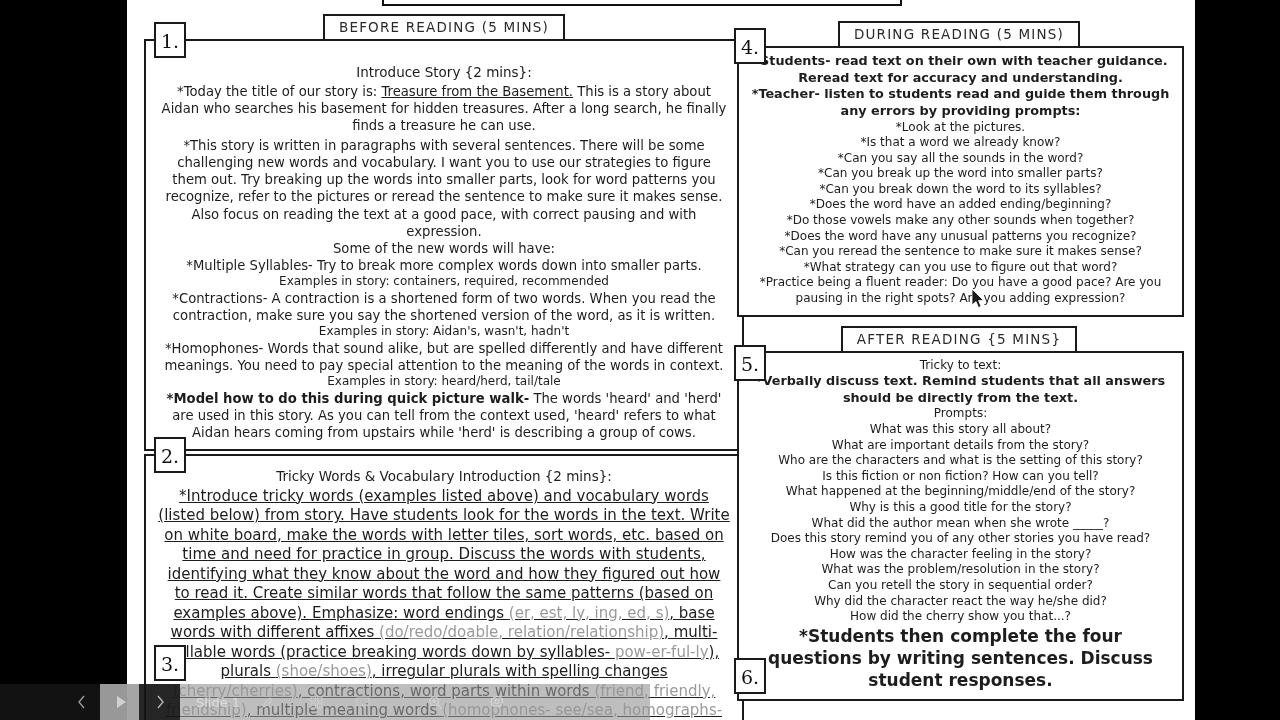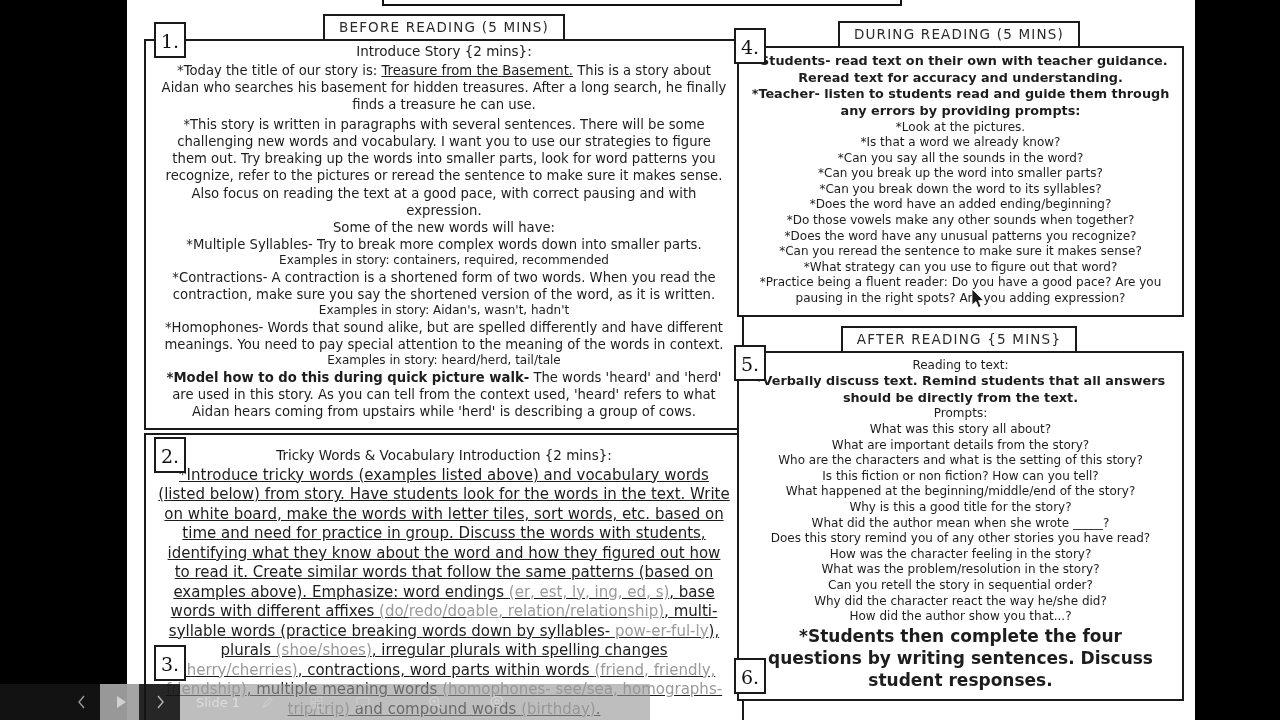--- a/index.html
+++ b/index.html
@@ -178,21 +178,21 @@
     <div class="top-stub"></div>
 
     <div class="col-left">
 
       <div class="banner-wrap" style="margin-top:14px;">
         <span class="banner">BEFORE READING (5 MINS)</span>
       </div>
 
       <div class="numtab" style="left:10px; top:22px;">1.</div>
 
-      <div class="cbox" style="margin-top:-2px; padding-top:2px;">
+      <div class="cbox" style="margin-top:-2px; padding-top:23px;">
         <p class="t-head">Introduce Story {2 mins}:</p>
 
         <p class="t-body">
           *Today the title of our story is: <span class="u">Treasure from the Basement.</span> This is a story about Aidan who searches his basement for hidden treasures. After a long search, he finally finds a treasure he can use.
         </p>
 
         <p class="t-body sp2">
           *This story is written in paragraphs with several sentences. There will be some challenging new words and vocabulary. I want you to use our strategies to figure them out. Try breaking up the words into smaller parts, look for word patterns you recognize, refer to the pictures or reread the sentence to make sure it makes sense. Also focus on reading the text at a good pace, with correct pausing and with expression.
         </p>
 
@@ -261,37 +261,37 @@
         <p class="r-body">*Practice being a fluent reader: Do you have a good pace? Are you pausing in the right spots? Are you adding expression?</p>
       </div>
 
       <div class="banner-wrap" style="margin-top:9px;">
         <span class="banner">AFTER READING {5 MINS}</span>
       </div>
 
       <div class="numtab" style="left:0px; top:345px;">5.</div>
 
       <div class="cbox" style="margin-top:-2px; margin-left:3px; padding-top:5px;">
-        <p class="r-body">Reading to text:</p>
+        <p class="r-body">Tricky to text:</p>
         <p class="r-bold">*Verbally discuss text. Remind students that all answers should be directly from the text.</p>
         <p class="r-body">Prompts:</p>
 
         <p class="r-body">What was this story all about?</p>
         <p class="r-body">What are important details from the story?</p>
         <p class="r-body">Who are the characters and what is the setting of this story?</p>
         <p class="r-body">Is this fiction or non fiction? How can you tell?</p>
         <p class="r-body">What happened at the beginning/middle/end of the story?</p>
         <p class="r-body">Why is this a good title for the story?</p>
         <p class="r-body">What did the author mean when she wrote _____?</p>
         <p class="r-body">Does this story remind you of any other stories you have read?</p>
         <p class="r-body">How was the character feeling in the story?</p>
         <p class="r-body">What was the problem/resolution in the story?</p>
         <p class="r-body">Can you retell the story in sequential order?</p>
         <p class="r-body">Why did the character react the way he/she did?</p>
-        <p class="r-body">How did the author show you that...?</p>
+        <p class="r-body">How did the cherry show you that...?</p>
 
         <p class="r-bold" style="font-size:17px;">*Students then complete the four questions by writing sentences. Discuss student responses.</p>
       </div>
 
       <div class="numtab" style="left:0px; top:658px;">6.</div>
 
     </div>
 
     <svg id="cursor" viewBox="0 0 14 20">
       <polygon points="0,0 0,16 4,12.5 6.5,18.5 9,17.4 6.6,11.6 11.5,11.4" fill="#1a1a1a" stroke="#ffffff" stroke-width="0.8"></polygon>

